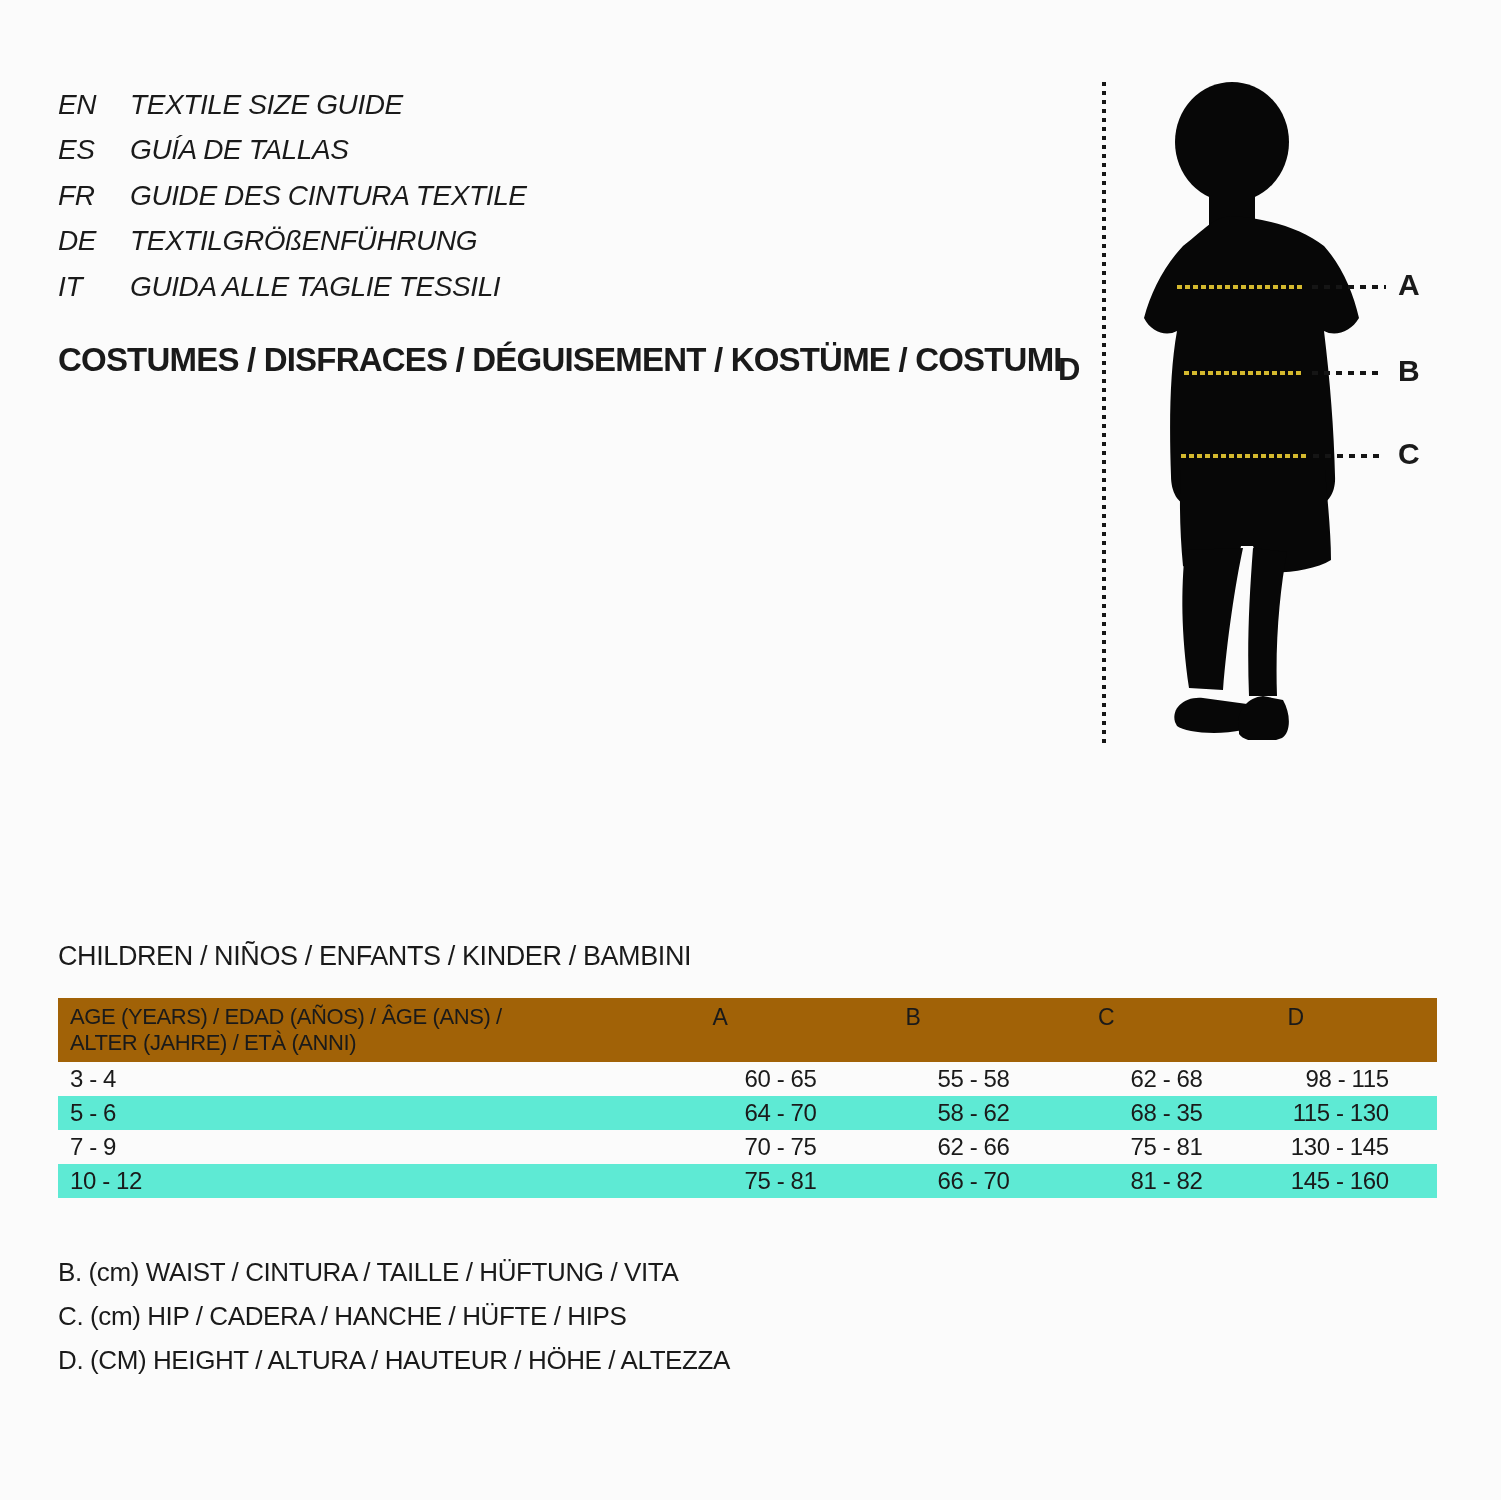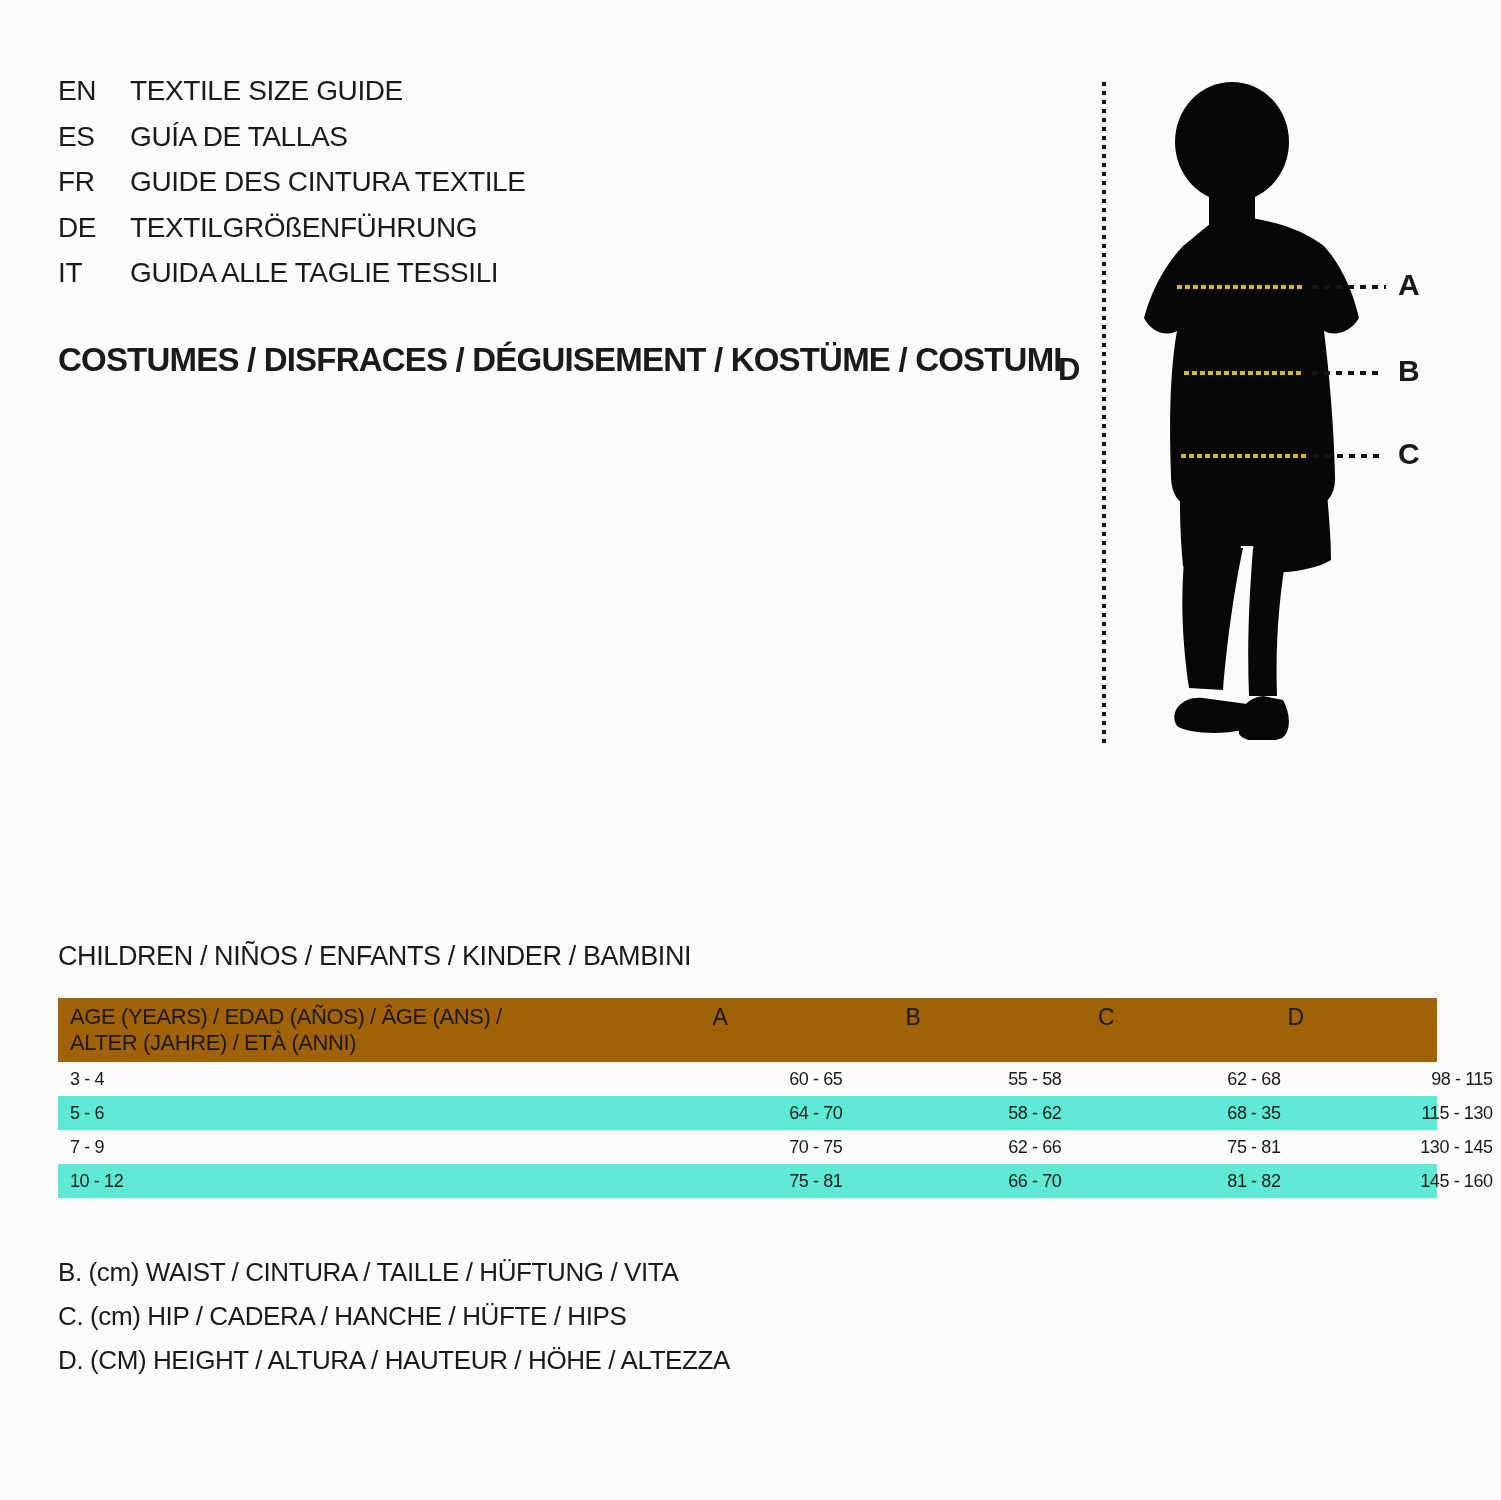--- a/index.html
+++ b/index.html
@@ -7,21 +7,21 @@
     position:relative;
     width:1501px;height:1500px;
     background:#fbfbfb;
     font-family:"Liberation Sans",sans-serif;
     color:#1a1a1a;
     overflow:hidden;
     letter-spacing:-0.4px;
   }
   
   .lang-block{position:absolute;left:58px;top:75px;}
-  .lang-row{display:flex;height:45.5px;align-items:flex-start;font-size:28px;}
+  .lang-row{display:flex;height:45.5px;align-items:flex-end;font-size:28px;font-style:italic;}
   .lang-code{width:72px;flex:0 0 72px;}
   .lang-label{white-space:nowrap;}
   .category{
     position:absolute;left:58px;top:341px;margin:0;
     font-size:33px;font-weight:700;white-space:nowrap;letter-spacing:-0.8px;
   }
 
   
   .vline{
     position:absolute;left:1102px;top:82px;width:4px;height:663px;
@@ -46,21 +46,21 @@
   .size-table{position:absolute;left:58px;top:998px;width:1379px;}
   .t-header{
     background:#a16207;height:64px;
     display:grid;grid-template-columns:41% 14% 14% 14% 13.5% 3.5%;
     font-size:22px;line-height:26px;
   }
   .t-header .age-head{padding:6px 0 0 12px;}
   .t-header .col-letter{text-align:center;padding-top:6px;font-size:23px;}
   .t-row{
     height:34px;display:grid;grid-template-columns:41% 14% 14% 14% 13.5% 3.5%;
-    font-size:18px;line-height:34px;gap:26px;
+    font-size:24px;line-height:34px;
   }
   .t-row.alt{background:#5eead4;}
   .t-row .age-cell{padding-left:12px;}
   .t-row .val-cell{text-align:right;}
 
   
   .legend{position:absolute;left:58px;top:1250px;}
   .legend-line{height:44px;line-height:44px;font-size:26px;white-space:nowrap;}
 </style>
 </head>

